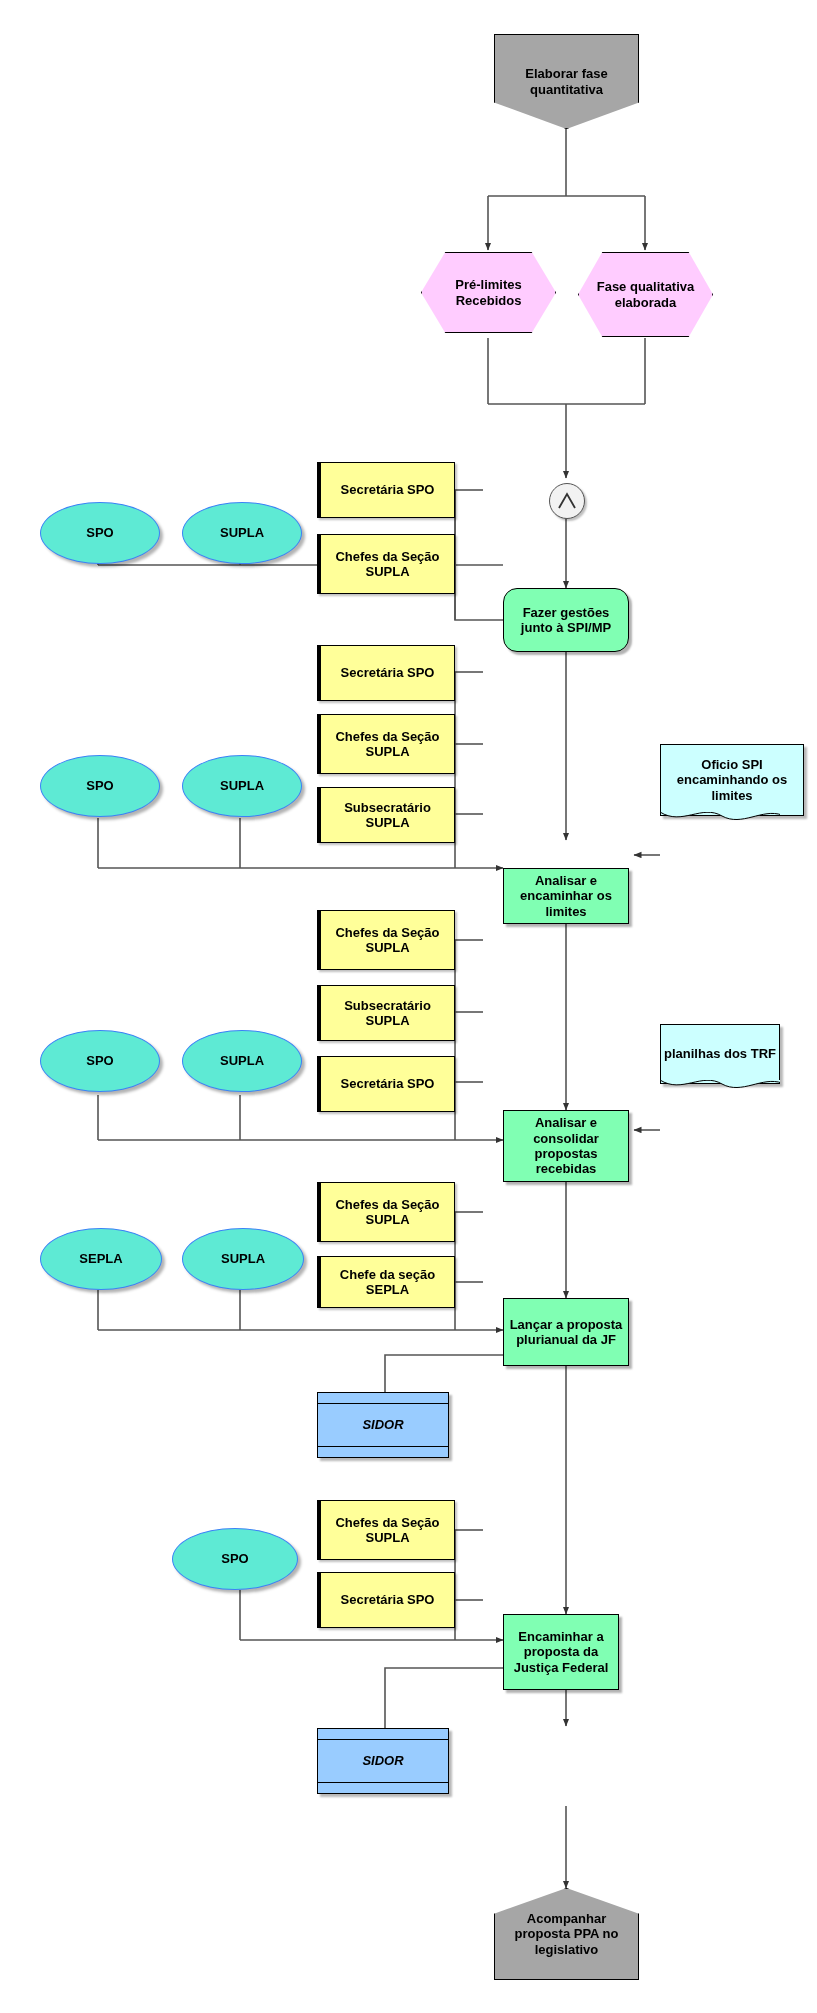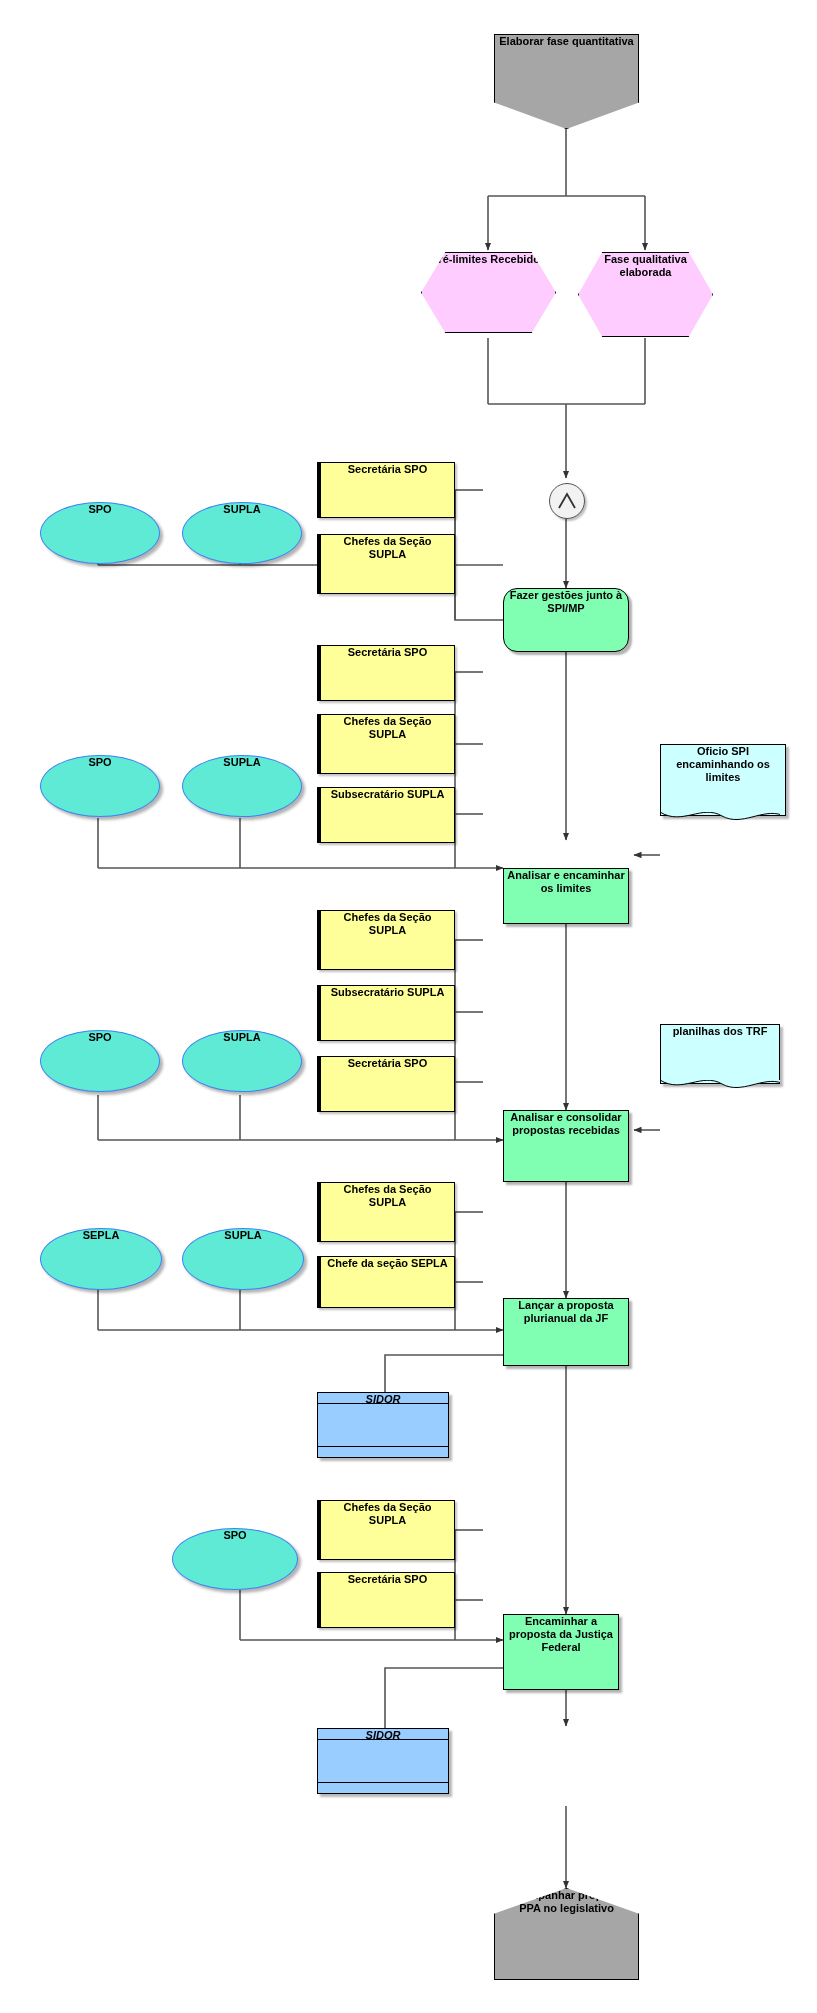--- a/index.html
+++ b/index.html
@@ -14,23 +14,24 @@
     position: relative;
     width: 817px;
     height: 2013px;
     background: #ffffff;
     overflow: hidden;
   }
   .node {
     position: absolute;
     box-sizing: border-box;
     display: flex;
+    align-items: center;
     justify-content: center;
     text-align: center;
-    font-size: 11px;
+    font-size: 13px;
     line-height: 1.18;
     color: #000000;
     font-family: "Liberation Sans", sans-serif;
   }
   .node span {
     display: block;
     padding: 0 3px;
     font-weight: bold;
   }
 
@@ -274,21 +275,21 @@
   </div>
   <div class="node rolebox" style="left:317px; top:714px; width:138px; height:60px;">
     <span>Chefes da Seção SUPLA</span>
   </div>
   <div class="node rolebox" style="left:317px; top:787px; width:138px; height:56px;">
     <span>Subsecratário SUPLA</span>
   </div>
   <div class="node process" style="left:503px; top:868px; width:126px; height:56px;">
     <span>Analisar e encaminhar os limites</span>
   </div>
-  <div class="node document" style="left:660px; top:744px; width:126px; height:72px; position:absolute;">
+  <div class="node document" style="left:660px; top:744px; width:144px; height:72px; position:absolute;">
     <span>Oficio SPI encaminhando os limites</span>
     <svg class="doc-wave" viewBox="0 0 120 12" preserveAspectRatio="none">
       <path d="M0,0 C22,14 42,-8 62,4 C82,15 102,-4 122,3 L122,0 L0,0 Z" fill="#ccffff" stroke="none"></path>
       <path d="M0,0 C22,14 42,-8 62,4 C82,15 102,-4 122,3" fill="none" stroke="#000000" stroke-width="1"></path>
     </svg>
   </div>
 
   <div class="node ellipse" style="left:40px; top:1030px; width:120px; height:62px;">
     <span>SPO</span>
   </div>

